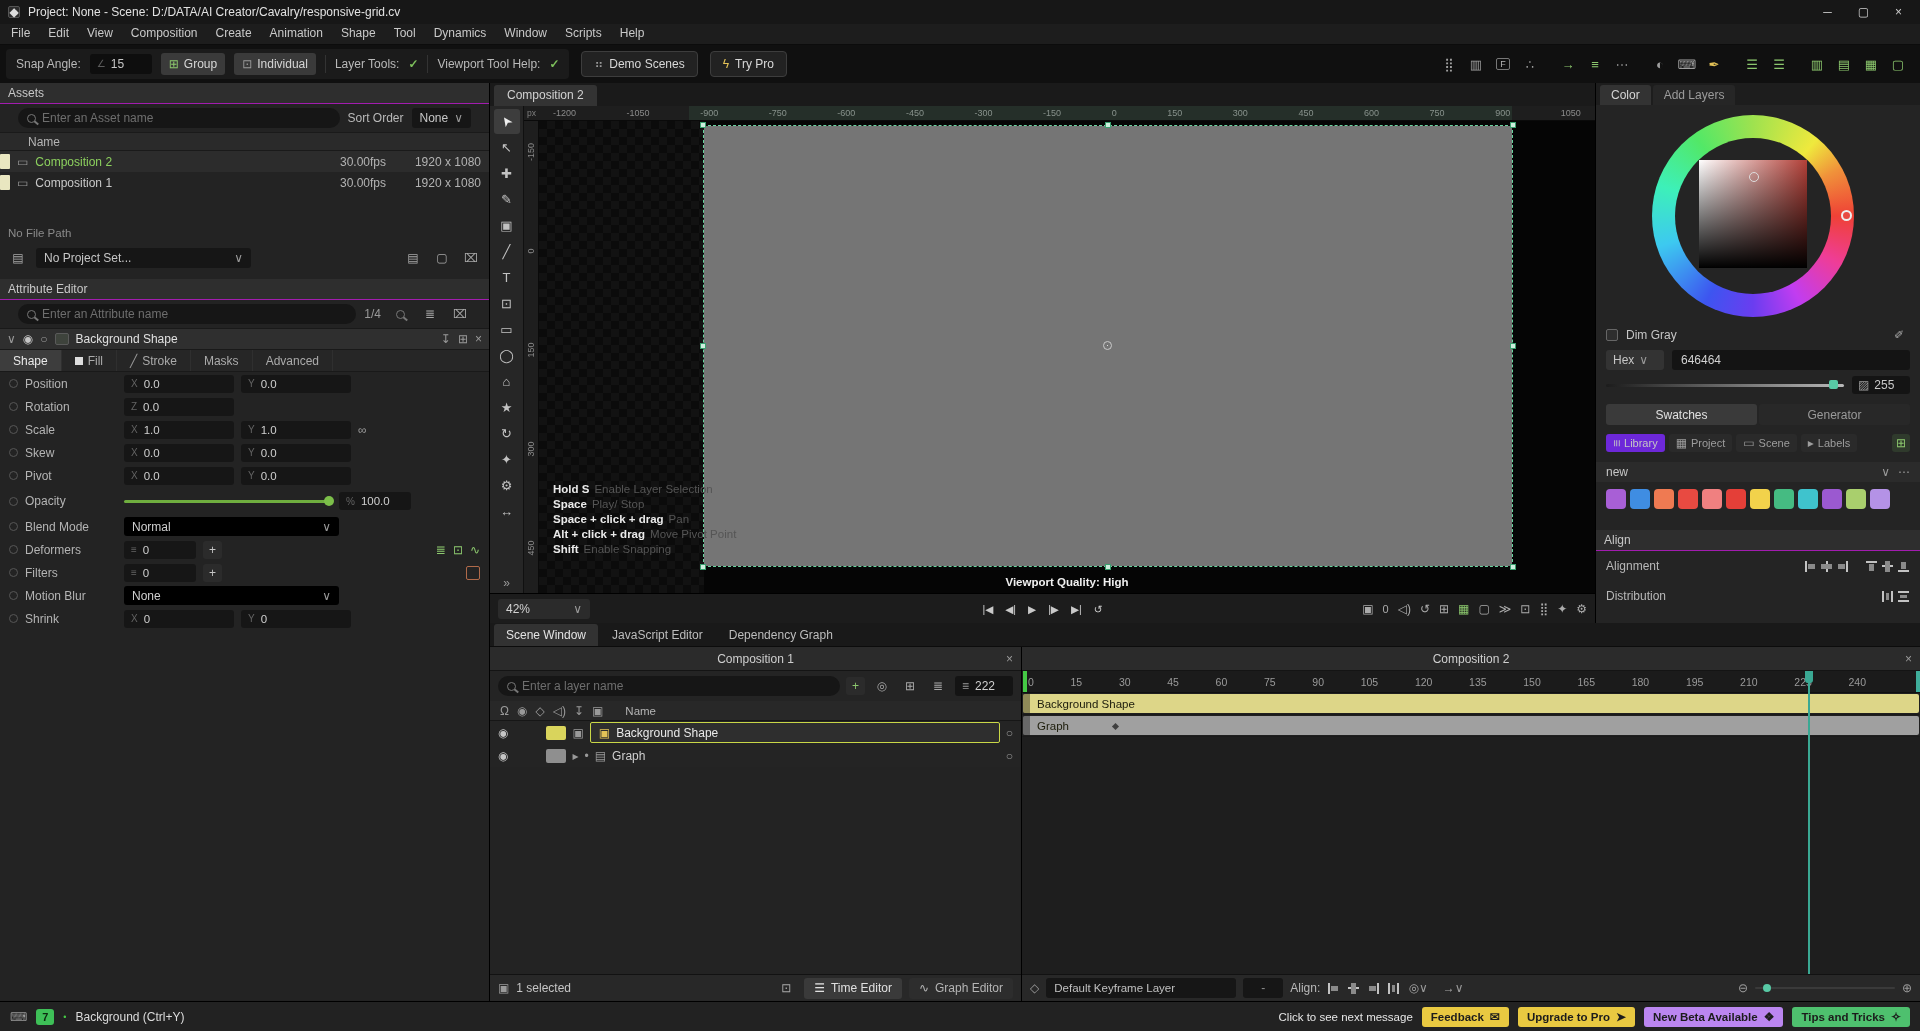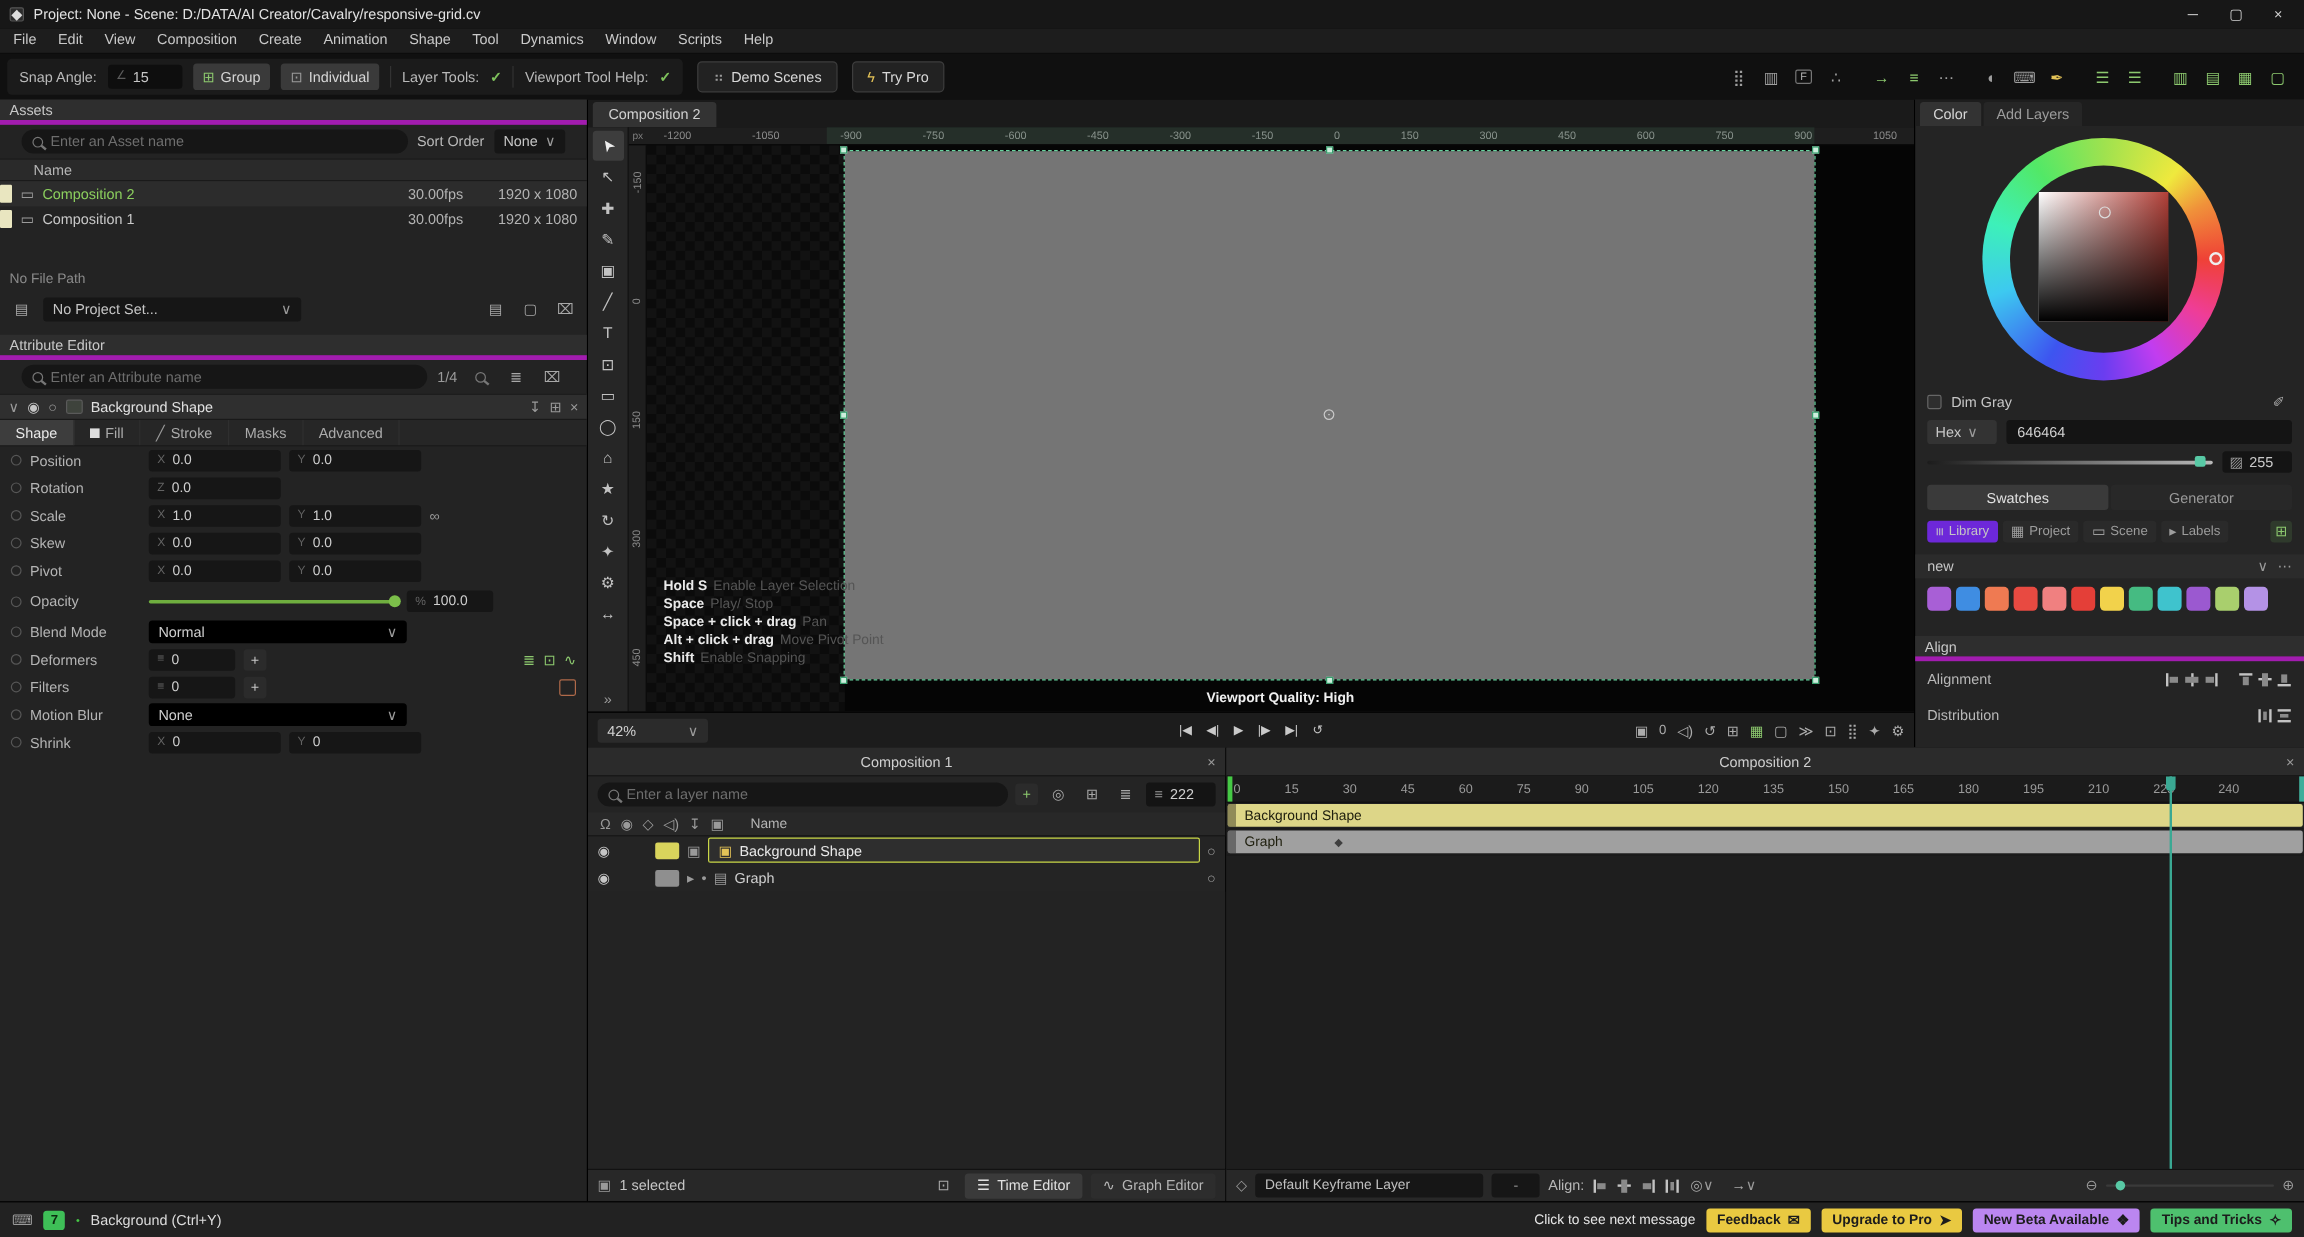--- a/index.html
+++ b/index.html
@@ -30,21 +30,21 @@
 .tb-sep{width:1px;height:18px;background:#333}
 .chk{color:#7ec15c;font-weight:bold}
 .pill-btn{display:inline-flex;align-items:center;gap:6px;background:#222;border:1px solid #3d3d3d;border-radius:4px;height:26px;padding:0 12px;color:#d8d8d8}
 .tb-icons{margin-left:auto;display:flex;align-items:center;gap:3px;padding-right:4px}
 .tbtn{width:24px;height:24px;display:flex;align-items:center;justify-content:center;border-radius:3px;color:#9e9e9e}
 .tbtn .ic{font-size:13px}
 .keycap{border:1px solid #777;border-radius:2px;font-size:9px;padding:0 3px;color:#b5b5b5}
 .gap8{width:8px}
 
 .content{flex:1;display:flex;min-height:0}
-.panel-header{height:21px;background:#2e2e2e;display:flex;align-items:center;padding:0 8px;color:#c8c8c8;border-bottom:4px solid #a21caf;flex:0 0 auto}
+.panel-header{height:21px;background:#2e2e2e;display:flex;align-items:center;padding:0 8px;color:#c8c8c8;border-bottom:1px solid #a21caf;flex:0 0 auto}
 
 .left-col{width:490px;background:#232323;border-right:1px solid #000;display:flex;flex-direction:column;flex:0 0 auto}
 .row{display:flex;align-items:center}
 .search-row{height:28px;gap:8px;padding:0 18px}
 .search-box{flex:1;height:20px;background:#161616;border-radius:10px;display:flex;align-items:center;gap:6px;padding:0 9px}
 .si{width:9px;height:9px;border:1.5px solid #777;border-radius:50%;position:relative;flex:0 0 auto}
 .si::after{content:"";position:absolute;width:5px;height:1.5px;background:#777;right:-4px;bottom:-2px;transform:rotate(40deg)}
 .dd{height:20px;background:#161616;border-radius:3px;display:flex;align-items:center;gap:6px;padding:0 8px}
 .namehead{height:19px;background:#2a2a2a;border-top:1px solid #1a1a1a;border-bottom:1px solid #1a1a1a;color:#b5b5b5;padding-left:28px}
 .asset-row{height:21px;gap:7px;padding-right:8px}
@@ -805,20 +805,25 @@
               <span class="al-icons">
                 <span class="ai ai-dh"></span>
                 <span class="ai ai-dv"></span>
               </span>
             </div>
           </div>
         </div>
       </div>
 
       <div class="lower">
+        <div class="scene-tabs">
+          <span class="stab active">Scene Window</span>
+          <span class="stab">JavaScript Editor</span>
+          <span class="stab">Dependency Graph</span>
+        </div>
         <div class="timeline">
 
           <div class="tl-left">
             <div class="tl-header">
               <span>Composition 1</span>
               <span class="tl-close ic">×</span>
             </div>
             <div class="tl-toolbar">
               <span class="search-box">
                 <span class="si"></span>

